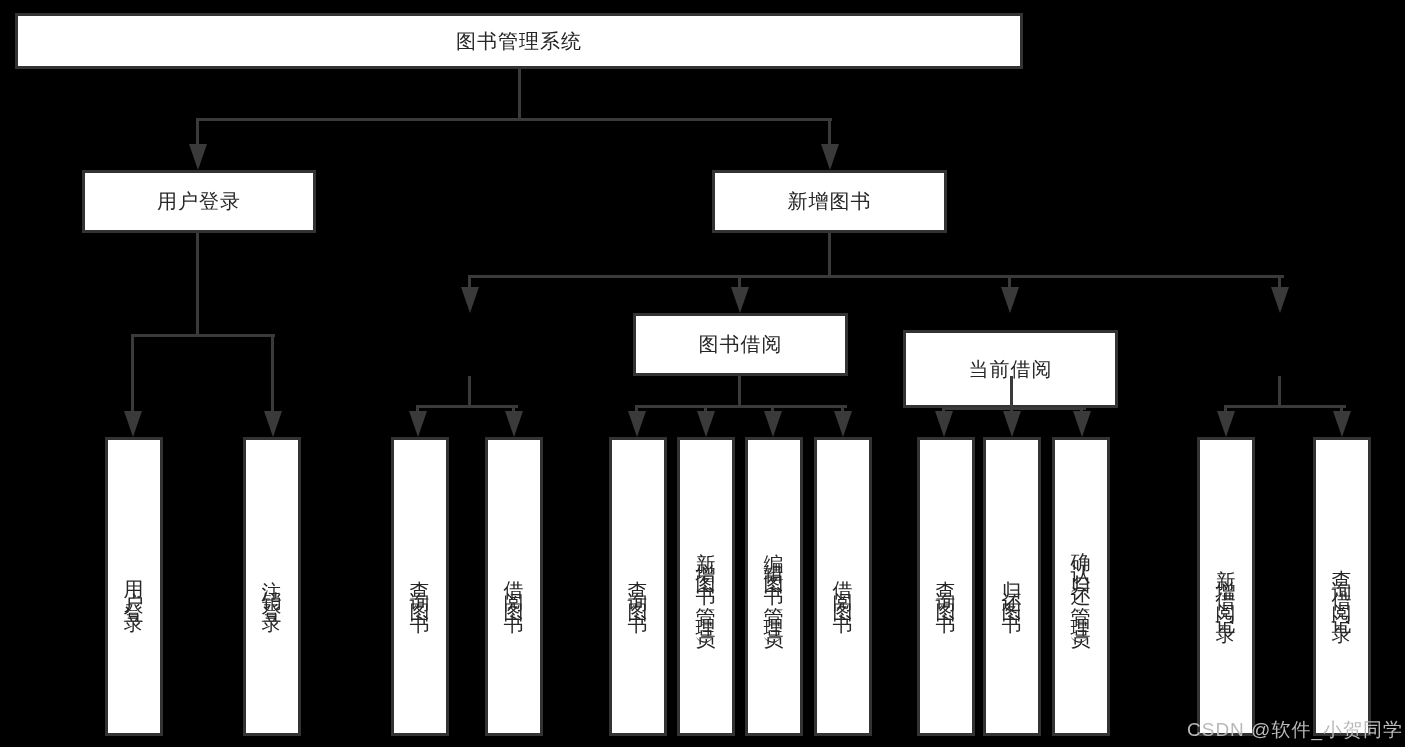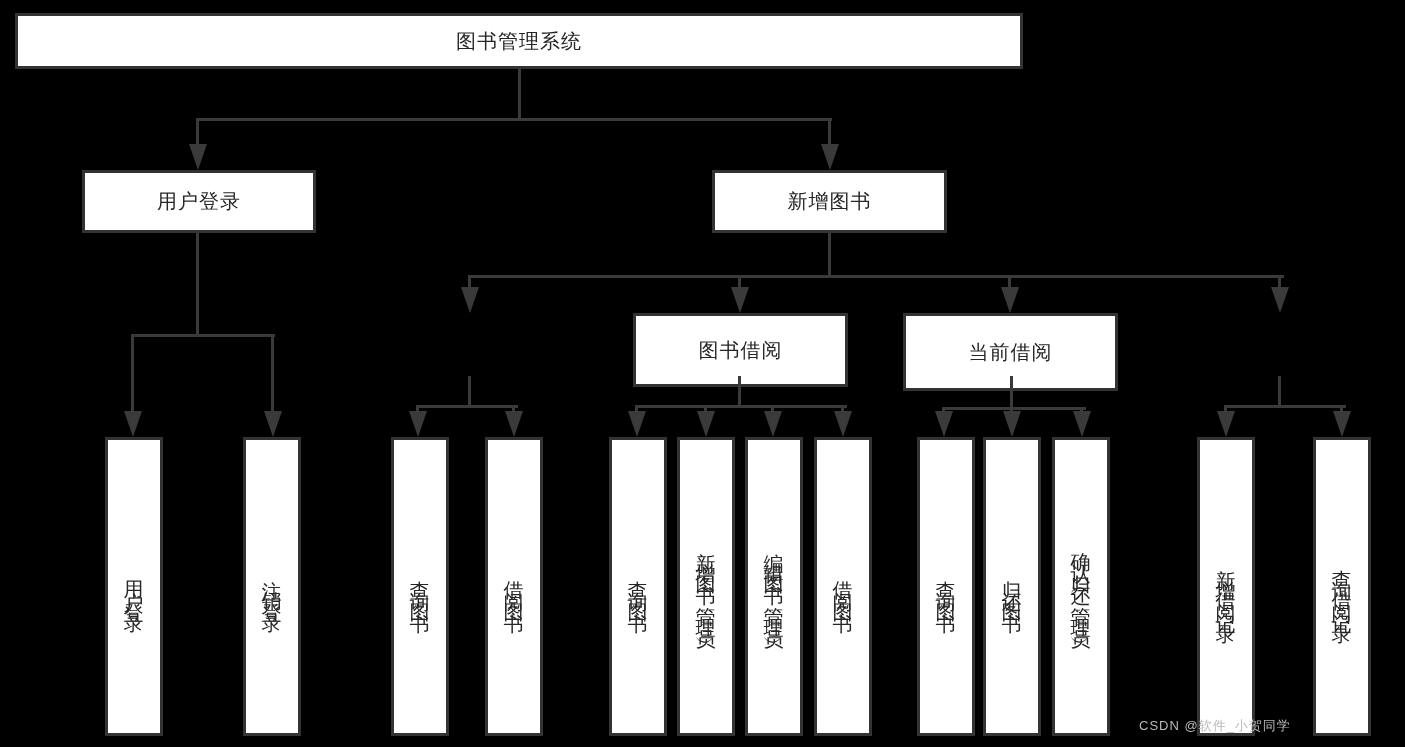--- a/index.html
+++ b/index.html
@@ -20,36 +20,36 @@
   }
   .ln{position:absolute;background:#3a3a3a;}
   .vl{width:3px;}
   .hl{height:3px;}
   .head{
     position:absolute;width:0;height:0;
     border-left:9px solid transparent;border-right:9px solid transparent;
     border-top:26px solid #3a3a3a;
   }
   .watermark{
-    position:absolute;left:1139px;top:717px;z-index:5;
-    font-size:13px;letter-spacing:1px;color:#b9b9b9;white-space:nowrap;
+    position:absolute;left:1187px;top:717px;z-index:5;
+    font-size:19px;letter-spacing:1px;color:#b9b9b9;white-space:nowrap;
   }
 </style>
 </head>
 <body>
 
 <div class="canvas">
 
   <div class="node" style="left:15px;top:13px;width:1008px;height:56px">图书管理系统</div>
 
   <div class="node" style="left:82px;top:170px;width:234px;height:63px">用户登录</div>
   <div class="node" style="left:712px;top:170px;width:235px;height:63px">新增图书</div>
 
-  <div class="node" style="left:633px;top:313px;width:215px;height:74px">图书借阅</div>
-  <div class="node" style="left:903px;top:313px;width:215px;height:78px">当前借阅</div>
+  <div class="node" style="left:633px;top:313px;width:215px;height:63px">图书借阅</div>
+  <div class="node" style="left:903px;top:330px;width:215px;height:78px">当前借阅</div>
 
   <div class="node vnode" style="left:105px">用户登录</div>
   <div class="node vnode" style="left:243px">注销登录</div>
   <div class="node vnode" style="left:391px">查询图书</div>
   <div class="node vnode" style="left:485px">借阅图书</div>
   <div class="node vnode" style="left:609px">查询图书</div>
   <div class="node vnode" style="left:677px">新增图书（管理员）</div>
   <div class="node vnode" style="left:745px">编辑图书（管理员）</div>
   <div class="node vnode" style="left:814px">借阅图书</div>
   <div class="node vnode" style="left:917px">查询图书</div>

